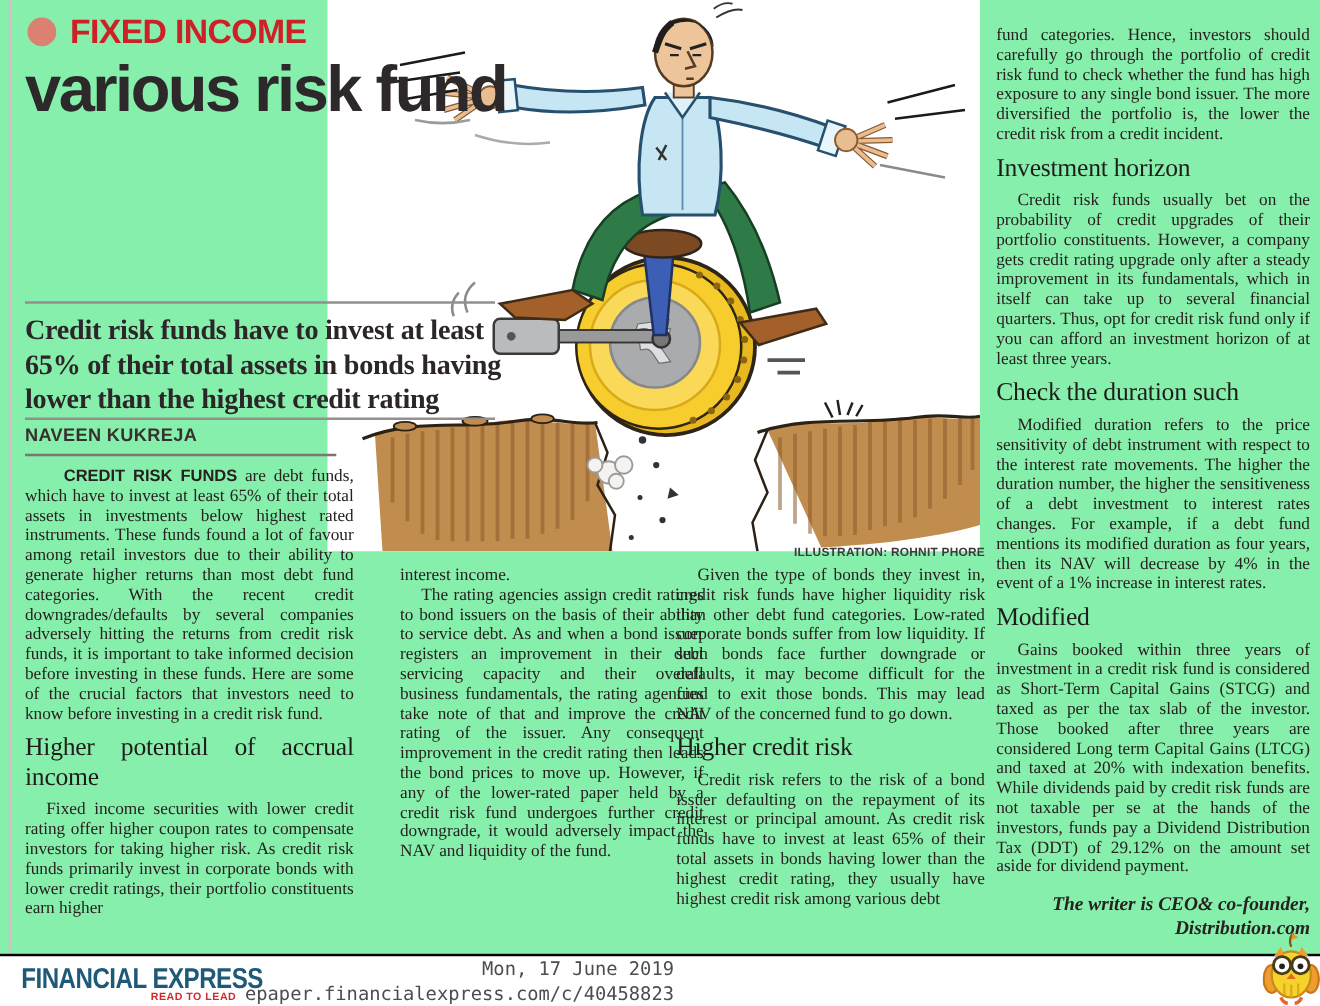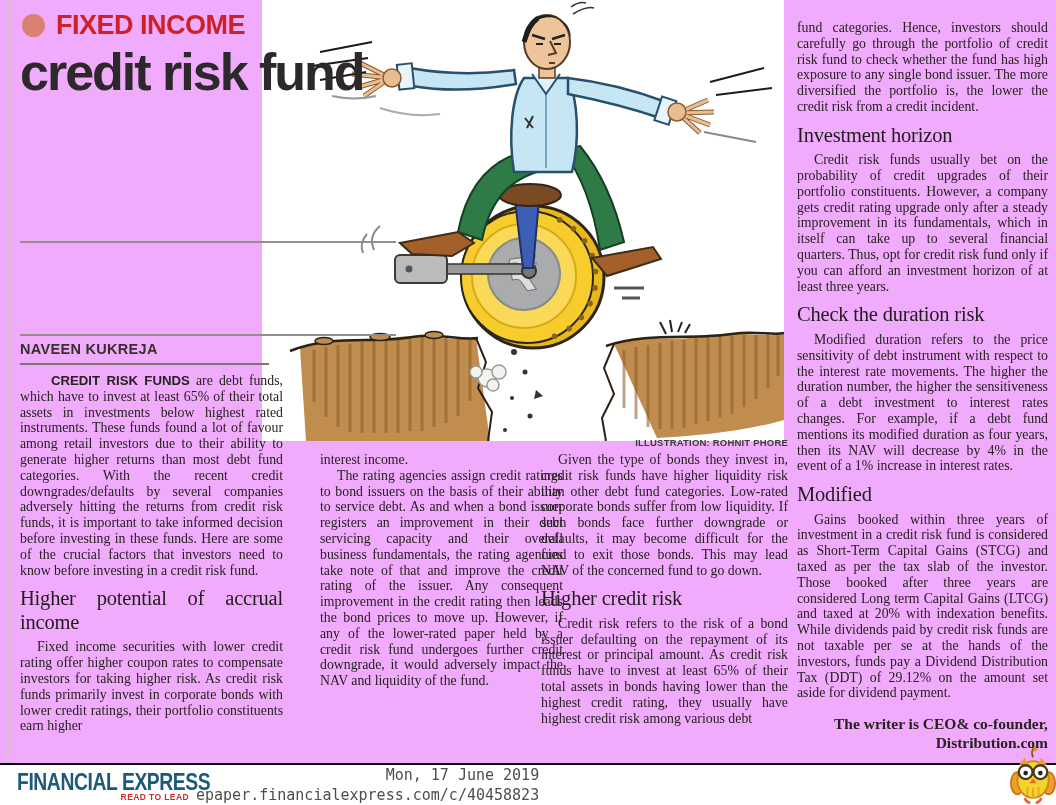--- a/index.html
+++ b/index.html
@@ -1,16 +1,16 @@
 <!DOCTYPE html>
 <html><head>
 <meta charset="utf-8">
 <style>
   html,body { margin:0; padding:0; background:#ffffff; }
-  .page { position:relative; width:1056px; height:805px; background:#f0abfc;
+  .page { position:relative; width:1056px; height:805px; background:#86efac;
           overflow:hidden; font-family:"Liberation Serif", serif; }
   .vrule { position:absolute; left:7px; top:0; width:2px; height:763px; background:#cfc4c0; }
   .canvas { position:absolute; left:262px; top:0; width:522px; height:441px; background:#ffffff; }
   .kicker { position:absolute; left:22px; top:10px; display:flex; align-items:center; gap:11px; }
   .kicker-dot { width:23px; height:23px; border-radius:50%; background:#db8172; }
   .kicker-label { font-family:"Liberation Sans", sans-serif; font-weight:bold;
                   font-size:27px; letter-spacing:-0.5px; color:#cd2127; }
   .headline { position:absolute; left:20px; top:40px; width:400px;
               font-family:"Liberation Sans", sans-serif; font-weight:bold;
               font-size:52px; line-height:64px; letter-spacing:-2px; color:#2d292b; z-index:3; }
@@ -29,21 +29,21 @@
   #col4 { left:797px; top:20px;  width:251px; }
   .col p { margin:0; }
   .col p.ind { text-indent:17px; }
   .lead-in { font-family:"Liberation Sans", sans-serif; font-weight:bold; font-size:13.2px;margin-left:31px; }
   h3.sec { font-weight:400; font-family:"Liberation Serif", serif; color:#211c1c;
            font-size:20.5px; line-height:23.5px; margin:9px 0 5px; letter-spacing:-0.2px; }
   h3.sec.first { margin-top:0; }
   .caption { position:absolute; left:541px; top:437px; width:247px; text-align:right;
              font-family:"Liberation Sans", sans-serif; font-weight:bold; font-size:9.5px;
              letter-spacing:0.2px; color:#3b3b3b; }
-  .credit { margin-top:13px; text-align:right; font-weight:bold;
+  .credit { margin-top:13px; text-align:right; font-style:italic; font-weight:bold;
             font-size:15.5px; line-height:19px; text-indent:0; }
   .footer { position:absolute; left:0; top:763px; width:1056px; height:42px;
             background:#ffffff; border-top:2px solid #000000; box-sizing:border-box; }
   .fe-logo { position:absolute; left:17px; top:4px; font-family:"Liberation Sans", sans-serif;
              font-weight:bold; font-size:23px; letter-spacing:-0.5px; color:#1e5a78;
              transform:scaleX(.84); transform-origin:left top; white-space:nowrap; }
   .fe-tagline { position:absolute; left:17px; top:27px; width:172px; text-align:right;
                 font-family:"Liberation Sans", sans-serif; font-weight:bold; font-size:8.5px;
                 letter-spacing:0.4px; color:#d02a30; }
   .meta { position:absolute; left:196px; top:1px; font-family:"DejaVu Sans Mono", monospace;
@@ -182,24 +182,25 @@
       </g>
     </svg>
   </div>
 
   <div class="kicker">
     <span class="kicker-dot"></span>
     <span class="kicker-label">FIXED INCOME</span>
   </div>
 
   <div class="headline">
-    <div>credit risk fund</div>
+    <div>various risk fund</div>
   </div>
 
   <div class="rule" id="rule-headline"></div>
+  <div class="standfirst">Credit risk funds have to invest at least 65% of their total assets in bonds having lower than the highest credit rating</div>
   <div class="rule" id="rule-standfirst"></div>
   <div class="byline">NAVEEN KUKREJA</div>
   <div class="rule" id="rule-byline"></div>
 
   <div class="caption">ILLUSTRATION: ROHNIT PHORE</div>
 
   <div class="col" id="col1">
     <p><span class="lead-in">CREDIT RISK FUNDS</span><span> are debt funds, which have to invest at least 65% of their total assets in investments below highest rated instruments. These funds found a lot of favour among retail investors due to their ability to generate higher returns than most debt fund categories. With the recent credit downgrades/defaults by several companies adversely hitting the returns from credit risk funds, it is important to take informed decision before investing in these funds. Here are some of the crucial factors that investors need to know before investing in a credit risk fund.</span></p>
     <h3 class="sec">Higher potential of accrual income</h3>
     <p class="ind">Fixed income securities with lower credit rating offer higher coupon rates to compensate investors for taking higher risk. As credit risk funds primarily invest in corporate bonds with lower credit ratings, their portfolio constituents earn higher</p>
@@ -213,21 +214,21 @@
   <div class="col" id="col3">
     <p class="ind">Given the type of bonds they invest in, credit risk funds have higher liquidity risk than other debt fund categories. Low-rated corporate bonds suffer from low liquidity. If such bonds face further downgrade or defaults, it may become difficult for the fund to exit those bonds. This may lead NAV of the concerned fund to go down.</p>
     <h3 class="sec">Higher credit risk</h3>
     <p class="ind">Credit risk refers to the risk of a bond issuer defaulting on the repayment of its interest or principal amount. As credit risk funds have to invest at least 65% of their total assets in bonds having lower than the highest credit rating, they usually have highest credit risk among various debt</p>
   </div>
 
   <div class="col" id="col4">
     <p>fund categories. Hence, investors should carefully go through the portfolio of credit risk fund to check whether the fund has high exposure to any single bond issuer. The more diversified the portfolio is, the lower the credit risk from a credit incident.</p>
     <h3 class="sec">Investment horizon</h3>
     <p class="ind">Credit risk funds usually bet on the probability of credit upgrades of their portfolio constituents. However, a company gets credit rating upgrade only after a steady improvement in its fundamentals, which in itself can take up to several financial quarters. Thus, opt for credit risk fund only if you can afford an investment horizon of at least three years.</p>
-    <h3 class="sec">Check the duration risk</h3>
+    <h3 class="sec">Check the duration such</h3>
     <p class="ind">Modified duration refers to the price sensitivity of debt instrument with respect to the interest rate movements. The higher the duration number, the higher the sensitiveness of a debt investment to interest rates changes. For example, if a debt fund mentions its modified duration as four years, then its NAV will decrease by 4% in the event of a 1% increase in interest rates.</p>
     <h3 class="sec">Modified</h3>
     <p class="ind">Gains booked within three years of investment in a credit risk fund is considered as Short-Term Capital Gains (STCG) and taxed as per the tax slab of the investor. Those booked after three years are considered Long term Capital Gains (LTCG) and taxed at 20% with indexation benefits. While dividends paid by credit risk funds are not taxable per se at the hands of the investors, funds pay a Dividend Distribution Tax (DDT) of 29.12% on the amount set aside for dividend payment.</p>
     <div class="credit">
       <div>The writer is CEO&amp; co-founder,</div>
       <div>Distribution.com</div>
     </div>
   </div>
 
   <div class="footer">

